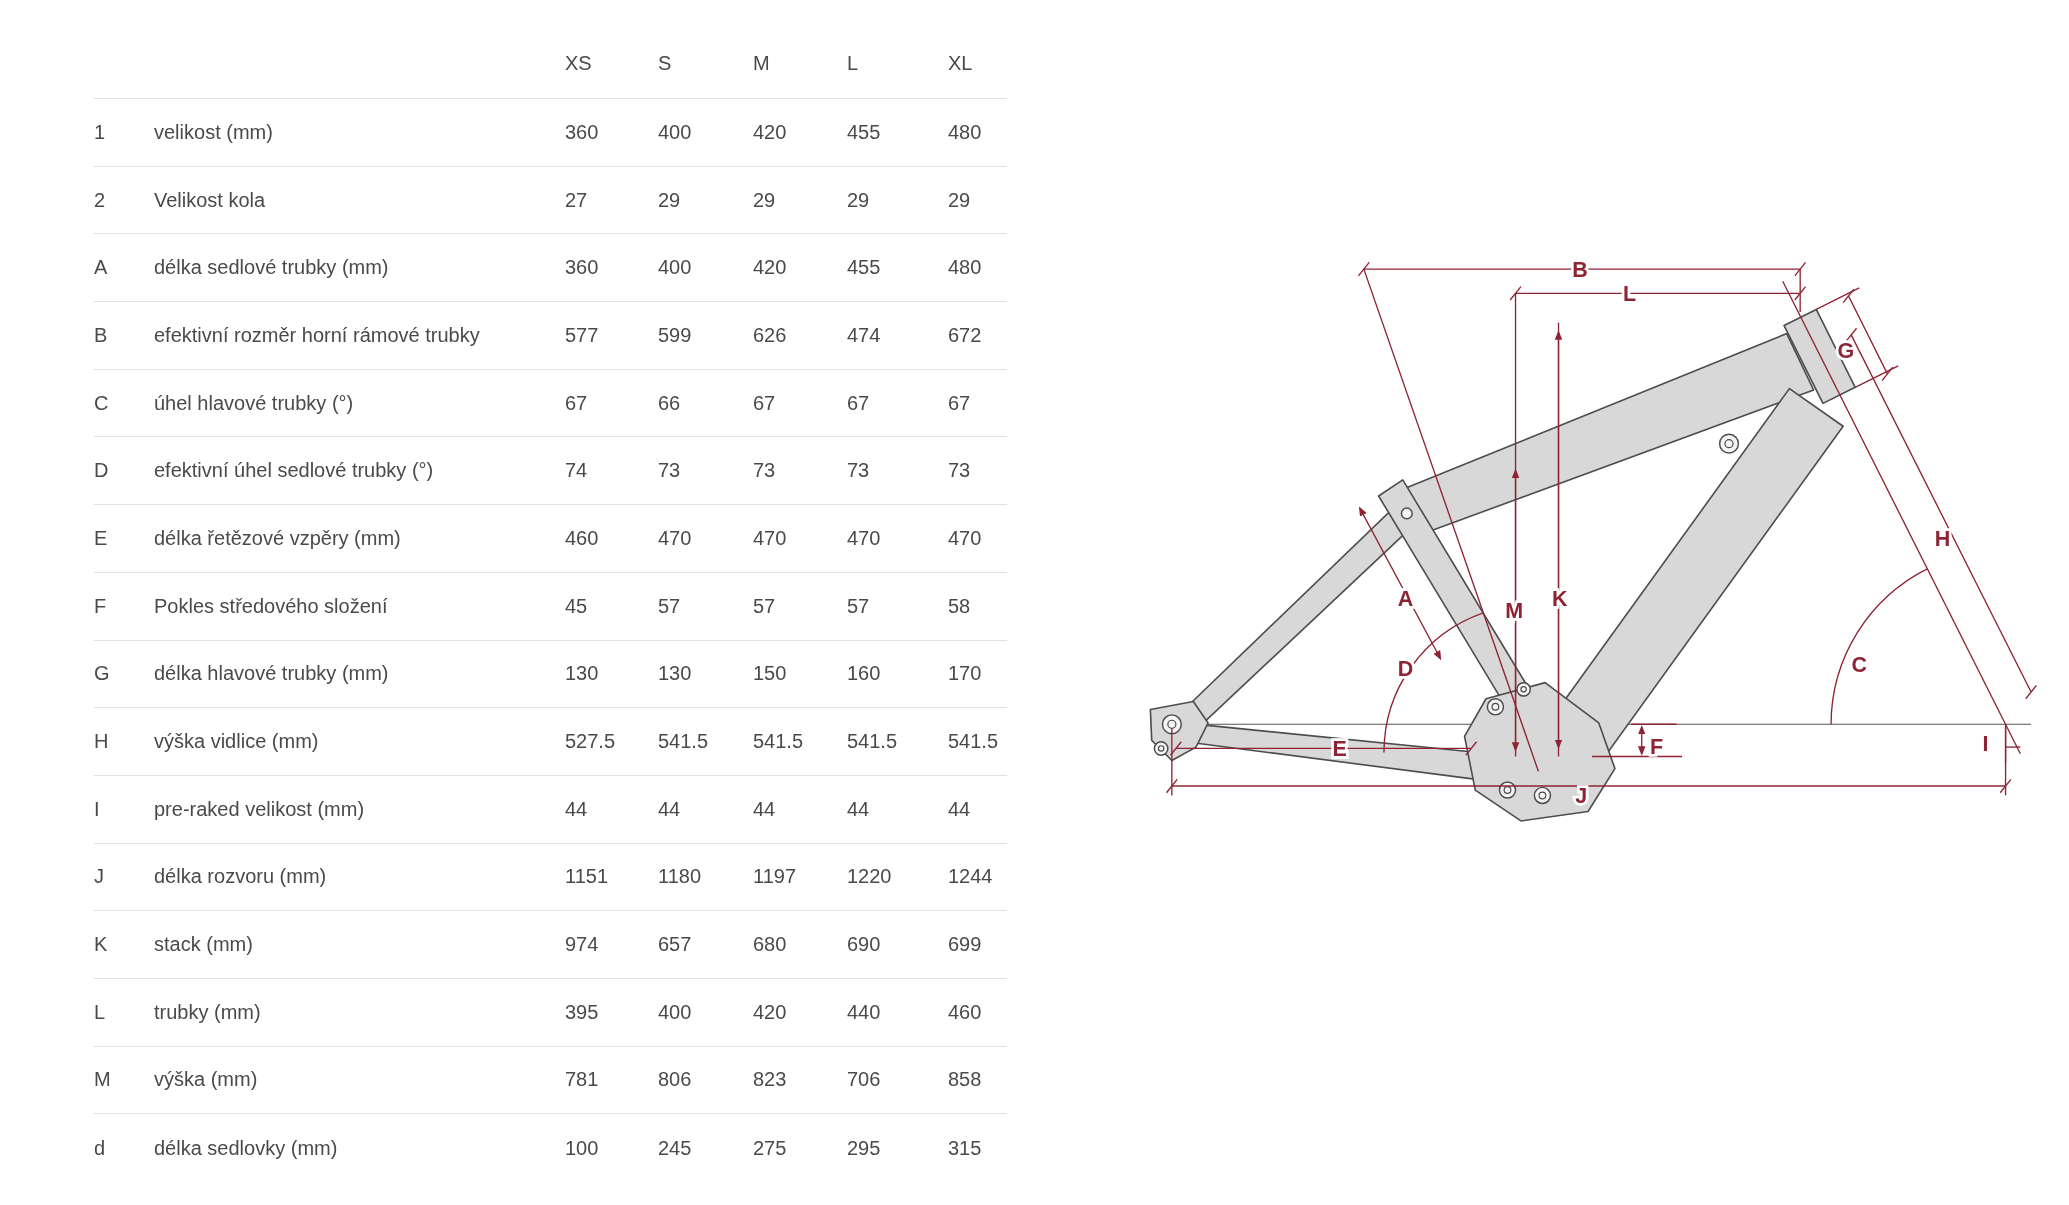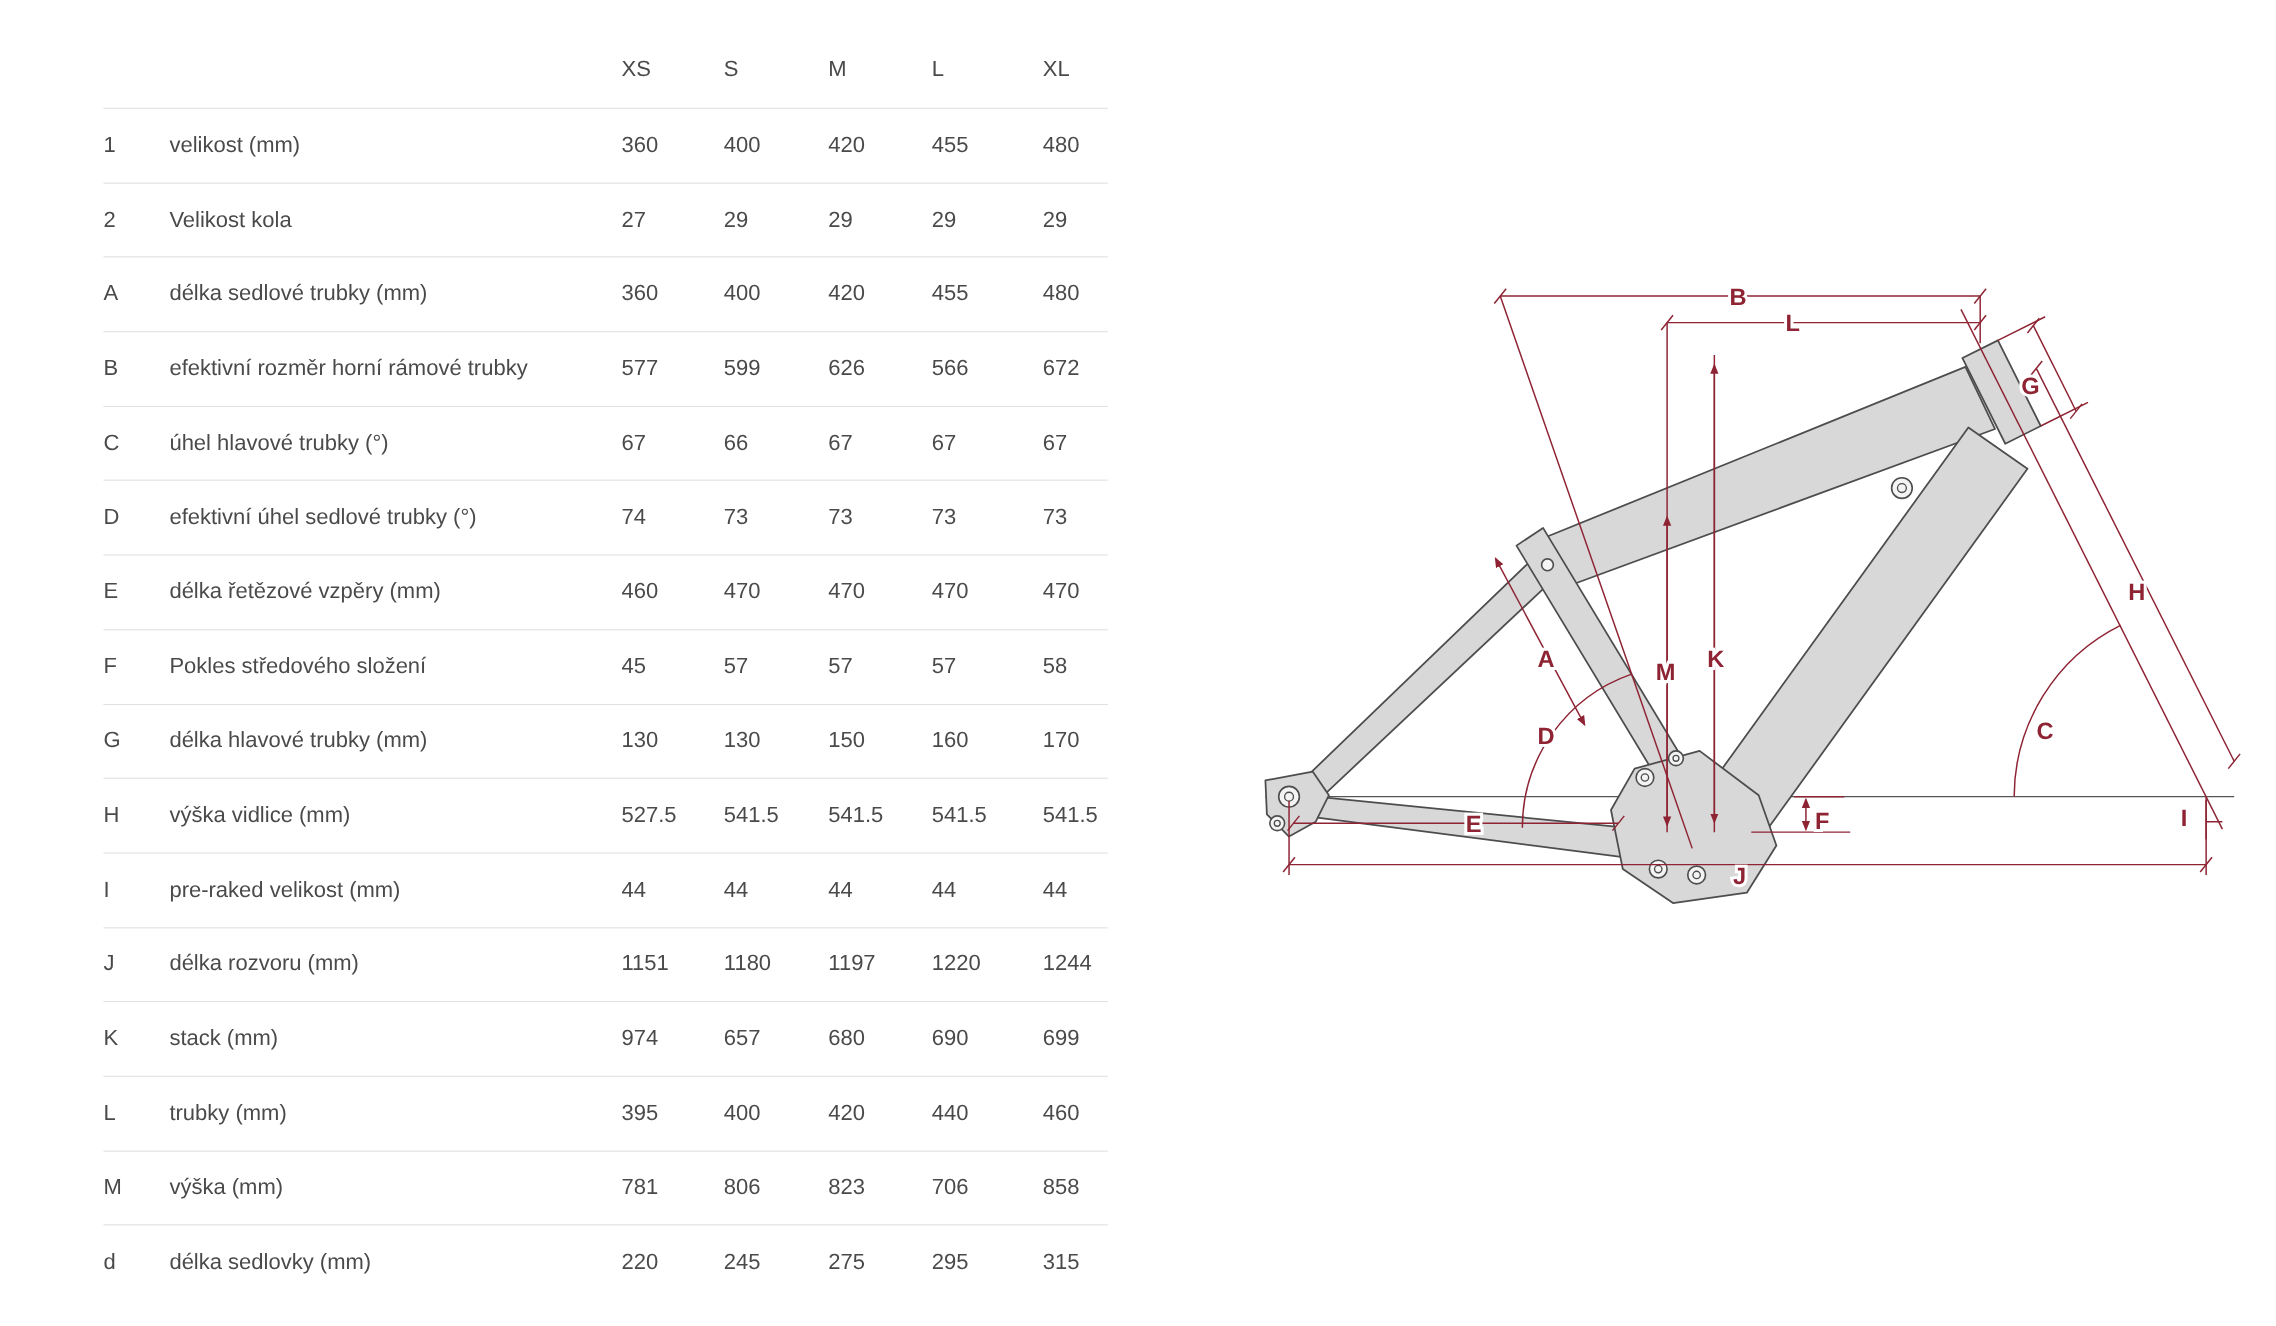--- a/index.html
+++ b/index.html
@@ -90,21 +90,21 @@
           <div class="cell val">420</div>
           <div class="cell val">455</div>
           <div class="cell val">480</div>
         </div>
         <div class="trow">
           <div class="cell key">B</div>
           <div class="cell label">efektivní rozměr horní rámové trubky</div>
           <div class="cell val">577</div>
           <div class="cell val">599</div>
           <div class="cell val">626</div>
-          <div class="cell val">566</div>
+          <div class="cell val">474</div>
           <div class="cell val">672</div>
         </div>
         <div class="trow">
           <div class="cell key">C</div>
           <div class="cell label">úhel hlavové trubky (°)</div>
           <div class="cell val">67</div>
           <div class="cell val">66</div>
           <div class="cell val">67</div>
           <div class="cell val">67</div>
           <div class="cell val">67</div>
@@ -195,21 +195,21 @@
           <div class="cell label">výška (mm)</div>
           <div class="cell val">781</div>
           <div class="cell val">806</div>
           <div class="cell val">823</div>
           <div class="cell val">706</div>
           <div class="cell val">858</div>
         </div>
         <div class="trow">
           <div class="cell key">d</div>
           <div class="cell label">délka sedlovky (mm)</div>
-          <div class="cell val">220</div>
+          <div class="cell val">100</div>
           <div class="cell val">245</div>
           <div class="cell val">275</div>
           <div class="cell val">295</div>
           <div class="cell val">315</div>
         </div>
       </div>
   </div>
 
   <svg class="diagram" viewBox="850 185 690 470" xmlns="http://www.w3.org/2000/svg">
     <defs>

